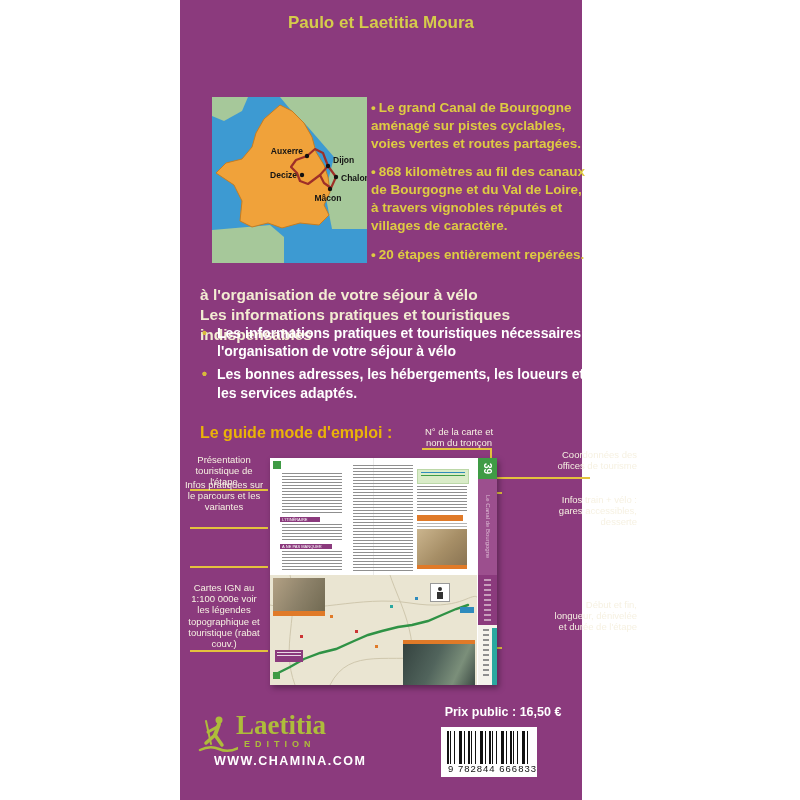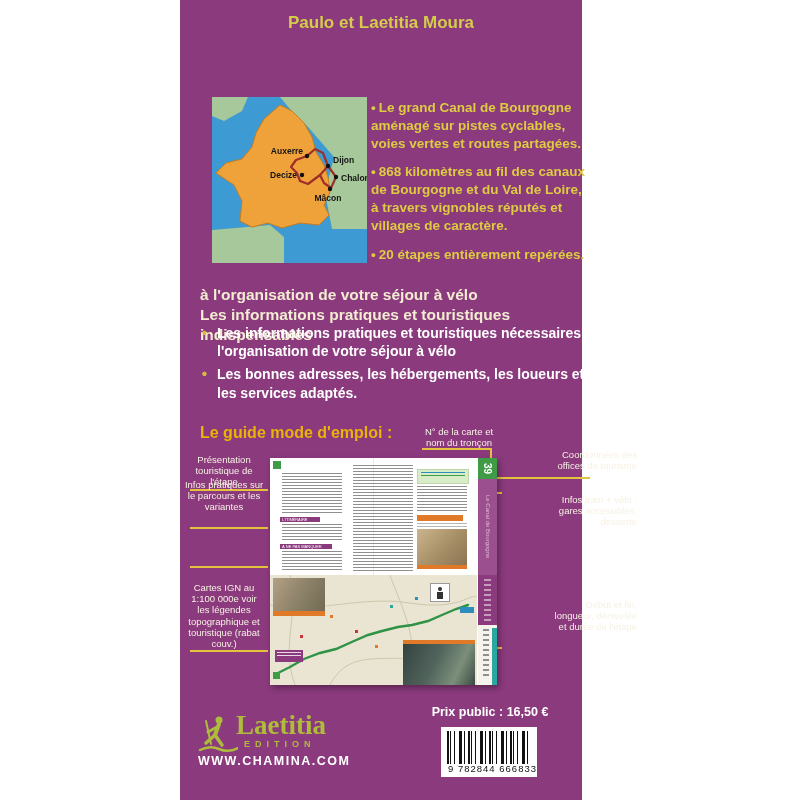--- a/index.html
+++ b/index.html
@@ -56,30 +56,30 @@
   .stage-tab span{transform:rotate(90deg);display:block;}
   .stage-strip{position:absolute;left:0;top:21px;width:19px;height:96px;background:#9c4f8e;color:#dcb8d2;font-size:6px;writing-mode:vertical-rl;text-align:center;line-height:19px;overflow:hidden;}
   .strip2{position:absolute;left:0;top:117px;width:19px;height:50px;background:#8b3a7d;}
   .strip2 .mtv{position:absolute;left:6px;top:4px;width:7px;height:42px;background:repeating-linear-gradient(to bottom,#c79cbb 0 2px,transparent 2px 5px);}
   .strip3{position:absolute;left:0;top:167px;width:19px;height:60px;background:#f5f3ec;}
   .strip3 .mtv{position:absolute;left:5px;top:4px;width:6px;height:50px;background:repeating-linear-gradient(to bottom,#8f8f8f 0 2px,transparent 2px 5px);}
   .tealbar{position:absolute;left:14px;top:170px;width:5px;height:57px;background:#2aa8a0;}
   .spine{position:absolute;left:103px;top:0;width:1px;height:117px;background:rgba(0,0,0,0.08);}
 
   
-  .price{position:absolute;left:245px;top:705px;width:130px;text-align:center;color:#ffffff;font-size:12.5px;font-weight:bold;}
+  .price{position:absolute;left:258px;top:705px;width:130px;text-align:center;color:#ffffff;font-size:12.5px;font-weight:bold;}
   .barcode{position:absolute;left:261px;top:727px;width:96px;height:50px;background:#ffffff;}
   .bars{position:absolute;left:6px;top:4px;width:84px;height:33px;
     background:repeating-linear-gradient(90deg,#111 0 2px,#fff 2px 3px,#111 3px 4px,#fff 4px 7px,#111 7px 8px,#fff 8px 12px,#111 12px 15px,#fff 15px 17px,#111 17px 18px,#fff 18px 21px);}
   .bc-num{position:absolute;left:0;bottom:3px;width:100%;text-align:right;color:#111;font-size:9.5px;letter-spacing:1px;}
   .logo{position:absolute;left:18px;top:708px;width:170px;height:70px;}
   .logo svg{position:absolute;left:0;top:6px;}
   .logo-name{position:absolute;left:38px;top:2px;color:#aebc3b;font-family:"Liberation Serif",serif;font-size:27px;font-weight:bold;}
   .logo-sub{position:absolute;left:46px;top:31px;color:#aebc3b;font-size:9px;font-weight:bold;letter-spacing:5px;}
-  .logo-web{position:absolute;left:0px;top:46px;color:#ffffff;font-size:12.5px;font-weight:bold;letter-spacing:1.5px;}
+  .logo-web{position:absolute;left:16px;top:46px;color:#ffffff;font-size:12.5px;font-weight:bold;letter-spacing:1.5px;}
 </style>
 </head>
 <body>
 
 <div class="cover">
 
   <div class="author">Paulo et Laetitia Moura</div>
 
   <div class="fr-map">
     <svg width="155" height="166" viewBox="0 0 155 166">

